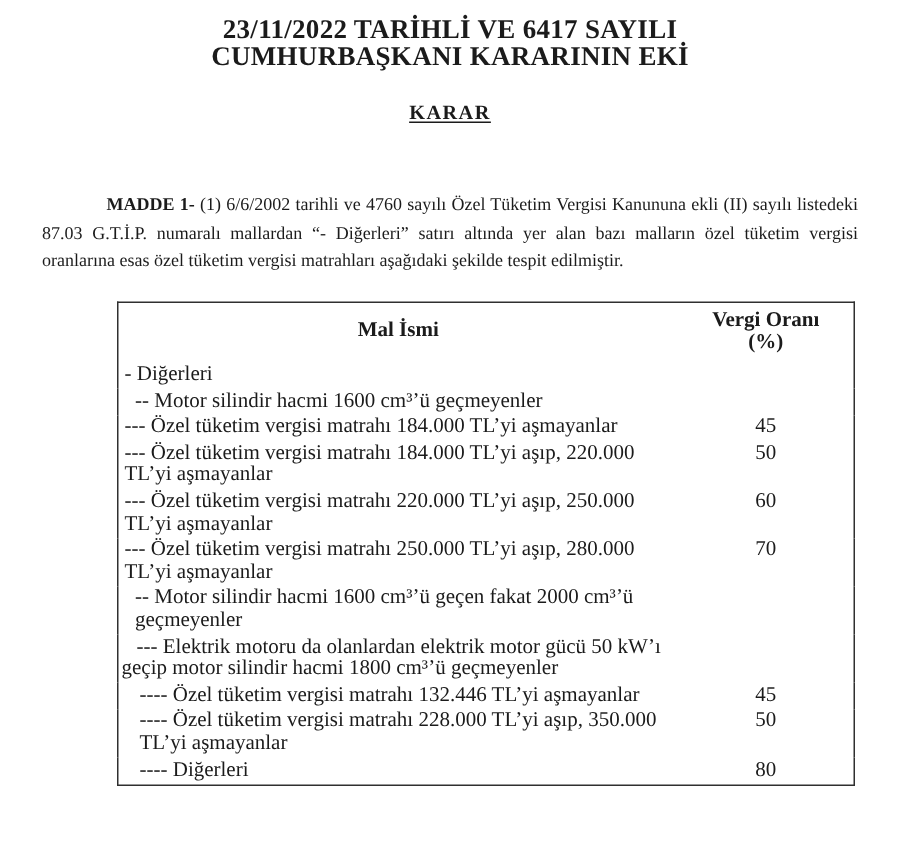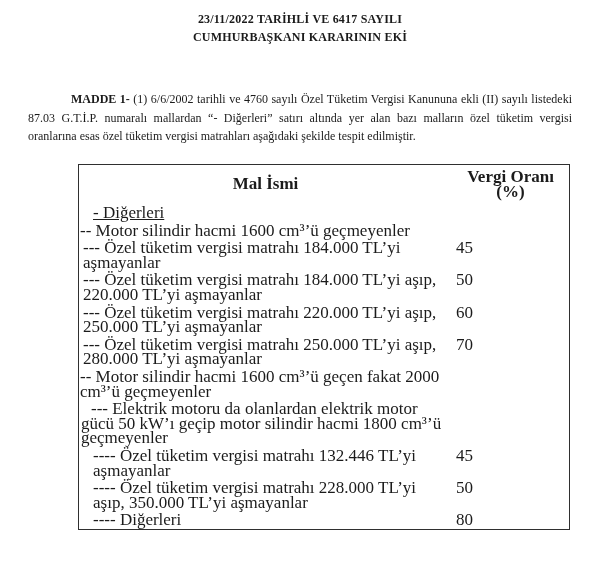--- a/index.html
+++ b/index.html
@@ -8,21 +8,21 @@
     width:600px; height:578px;
     background:#ffffff;
     color:#1b1b1b;
     font-family:"Liberation Serif", serif;
     overflow:hidden;
   }
   .doc-title {
     padding-top:11px;
     text-align:center;
     font-weight:bold;
-    font-size:12px;
+    font-size:18px;
     line-height:17.5px;
     letter-spacing:0.2px;
   }
   .karar-heading {
     margin-top:21px;
     text-align:center;
     font-weight:bold;
     font-size:13.5px;
     letter-spacing:1px;
     text-decoration:underline;
@@ -33,58 +33,59 @@
     text-align:justify;
     font-size:12px;
     line-height:18.5px;
     text-indent:43px;
   }
   .madde1 b, .maddeler b { font-weight:bold; }
   table.rates {
     margin:18px 0 0 78px;
     width:484px;
     border-collapse:collapse;
-    font-size:17px;
+    font-size:14px;
     table-layout:fixed;
   }
   table.rates, table.rates th, table.rates td { border:0; }
   table.rates { border:1.5px solid #2f2f2f; }
   th.goods-col, td.name-cell { width:369px; border-right:1.2px solid #2f2f2f; }
   th.rate-col, td.rate-cell { width:113px; }
   thead th {
     border-bottom:1.2px solid #2f2f2f;
     font-weight:bold;
     text-align:center;
     vertical-align:middle;
     height:36px;
     line-height:14.5px;
     padding:2px;
   }
   tbody td {
     vertical-align:top;
     padding:1.5px 4px 1.5px 4px;
     line-height:14.6px;
   }
-  td.rate-cell { }
-  td.name-cell.ind0 { padding-left:14px;text-decoration:underline; }
-  td.name-cell.ind1 { padding-left:1px; }
+  td.rate-cell { text-align:center; }
+  td.name-cell.ind0 { padding-left:4px; }
+  td.name-cell.ind1 { padding-left:11px; }
   td.name-cell.ind2 { }
   td.name-cell.ind3 { padding-left:14px; }
   td.name-cell.hang { padding-left:2px; text-indent:10px; }
 </style>
 </head>
 <body>
 
 <div class="page">
 
   <div class="doc-title">
     <div>23/11/2022 TARİHLİ VE 6417 SAYILI</div>
     <div>CUMHURBAŞKANI KARARININ EKİ</div>
   </div>
 
+  <div class="karar-heading">KARAR</div>
 
   <p class="madde1"><b>MADDE 1-</b> <span>(1) 6/6/2002 tarihli ve 4760 sayılı Özel Tüketim Vergisi Kanununa ekli (II) sayılı listedeki 87.03 G.T.İ.P. numaralı mallardan “- Diğerleri” satırı altında yer alan bazı malların özel tüketim vergisi oranlarına esas özel tüketim vergisi matrahları aşağıdaki şekilde tespit edilmiştir.</span></p>
 
   <table class="rates">
     <thead>
       <tr>
         <th class="goods-col">Mal İsmi</th>
         <th class="rate-col">
           <div>Vergi Oranı</div>
           <div>(%)</div>

